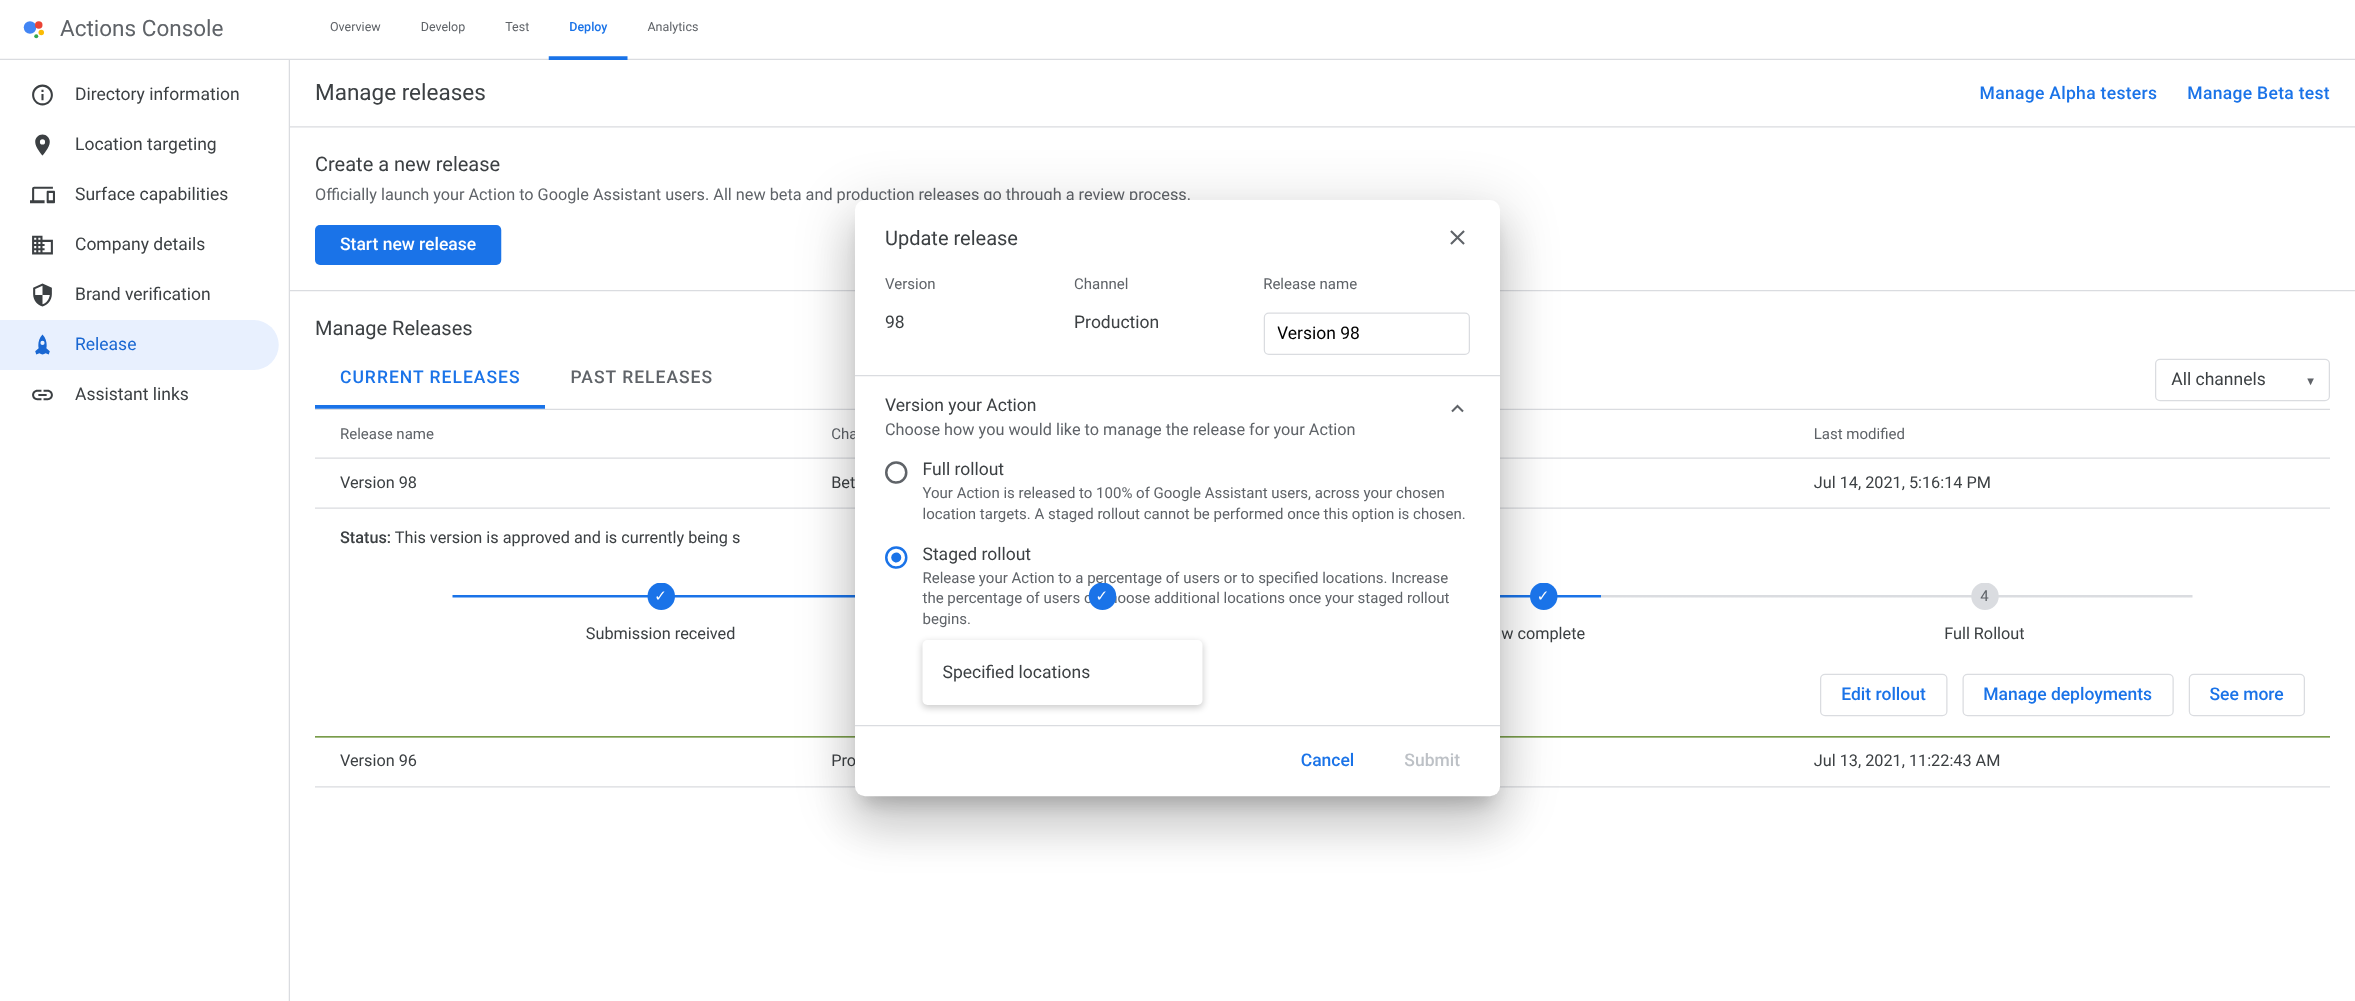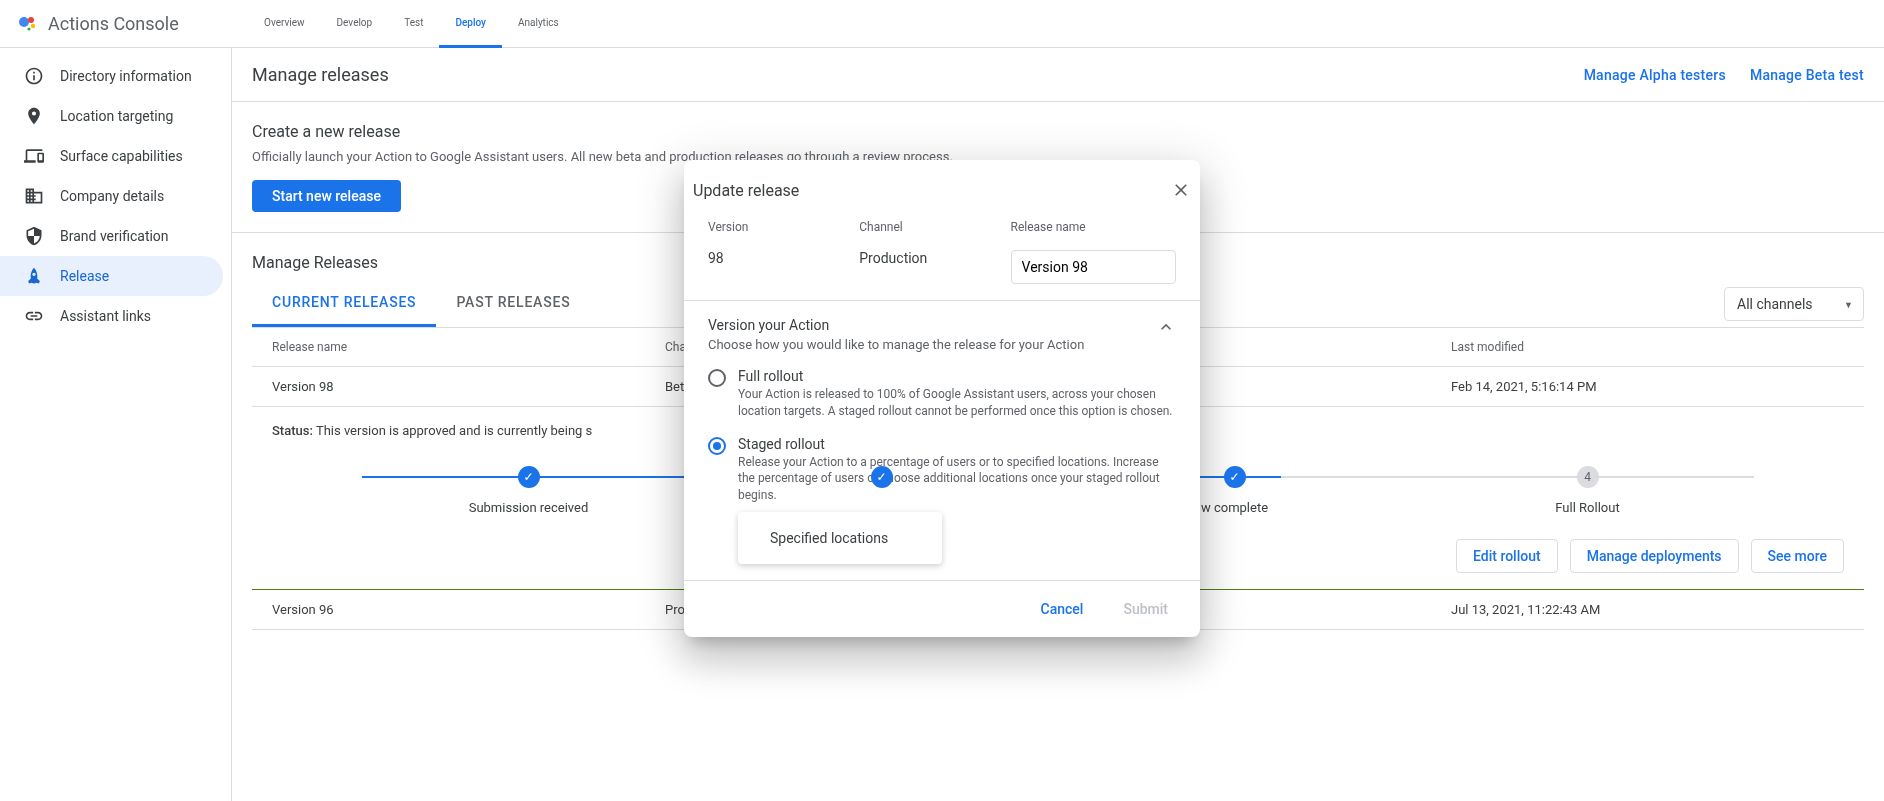--- a/index.html
+++ b/index.html
@@ -60,41 +60,41 @@
     .step-dot.pending { background: #dadce0; color: #5f6368;}
     .step-labels { display:flex; margin: 0 80px; }
     .step-label { flex:1; text-align:center; font-size: 13px; color: #3c4043;}
     
     .row-actions { display: flex; justify-content: flex-end; gap: 12px; margin-top: 24px;}
     .outline-btn { border: 1px solid #dadce0; background: #fff; color: #1a73e8; padding: 8px 16px; border-radius: 4px; font-size: 14px; font-weight: 500; cursor: pointer;}
     
     
     .scrim { position: fixed; inset: 0; background: rgba(0,0,0,0); display: flex; align-items: flex-start; justify-content: center; padding-top: 160px;}
     .dialog { width: 516px; background: #fff; border-radius: 8px; box-shadow: 0 11px 15px -7px rgba(0,0,0,.2), 0 24px 38px 3px rgba(0,0,0,.14), 0 9px 46px 8px rgba(0,0,0,.12); }
-    .dialog-head { display: flex; align-items: center; padding: 20px 9px;}
+    .dialog-head { display: flex; align-items: center; padding: 20px 24px;}
     .dialog-title { font-size: 16px; color: #3c4043;}
     .close-x { margin-left: auto; width: 24px; height: 24px; cursor: pointer; color: #5f6368;}
     .dialog-body { padding: 0 24px 16px;}
     .field-row { display: flex; gap: 24px; margin-bottom: 16px;}
     .field-col { flex: 1;}
     .field-label { font-size: 12px; color: #5f6368; margin-bottom: 16px;}
     .field-val { font-size: 14px; color: #3c4043;}
     .text-input { width: 100%; border: 1px solid #dadce0; border-radius: 4px; padding: 8px 10px; font-size: 14px;}
     .dialog-divider { border-top: 1px solid #dadce0; margin: 8px -24px 16px;}
     .rollout-head { display: flex; align-items: flex-start; cursor: pointer;}
     .rollout-title { font-size: 14px; color: #3c4043; margin-bottom: 4px;}
     .rollout-sub { font-size: 13px; color: #5f6368;}
     .chev { margin-left: auto; color: #5f6368;}
     .radio-opt { display: flex; gap: 12px; margin-top: 16px; cursor: pointer;}
     .radio { width: 18px; height: 18px; border: 2px solid #5f6368; border-radius: 50%; flex-shrink: 0; margin-top: 1px; position: relative;}
     .radio.selected { border-color: #1a73e8;}
     .radio.selected::after { content:""; position:absolute; inset:3px; background:#1a73e8; border-radius:50%;}
     .opt-title { font-size: 14px; color: #3c4043;}
     .opt-desc { font-size: 12px; color: #5f6368; margin-top: 2px; line-height: 1.4;}
-    .dropdown-menu { margin-left: 30px; margin-top: 8px; width: 204px; box-shadow: 0 2px 6px rgba(0,0,0,.2); border-radius: 4px; padding: 8px 16px;}
+    .dropdown-menu { margin-left: 30px; margin-top: 8px; width: 224px; box-shadow: 0 2px 6px rgba(0,0,0,.2); border-radius: 4px; padding: 8px 0;}
     .dd-item { padding: 10px 16px; font-size: 14px; color: #3c4043; cursor: pointer;}
     .dialog-footer { display: flex; justify-content: flex-end; gap: 8px; padding: 12px 16px; border-top: 1px solid #dadce0;}
     .text-btn { border: none; background: none; padding: 8px 16px; font-size: 14px; font-weight: 500; cursor: pointer; border-radius: 4px;}
     .text-btn.cancel { color: #1a73e8;}
     .text-btn.submit { color: #bdc1c6;}
     
     svg.ico { width: 20px; height: 20px; fill: currentColor; }
   </style>
 </head>
 <body>
@@ -192,21 +192,21 @@
       <div class="table-head">
         <div>Release name</div>
         <div>Channel</div>
         <div></div>
         <div>Last modified</div>
       </div>
       <div class="table-row">
         <div>Version 98</div>
         <div>Beta</div>
         <div></div>
-        <div>Feb 14, 2021, 5:16:14 PM</div>
+        <div>Jul 14, 2021, 5:16:14 PM</div>
       </div>
       <div class="expanded">
         <div class="status-line"><b>Status:</b> <span>This version is approved and is currently being s</span></div>
         <div class="progress-wrap">
           <div class="progress-line partial"></div>
           <div class="step">
               <div class="step-dot">✓</div>
             </div>
           <div class="step">
               <div class="step-dot">✓</div>

